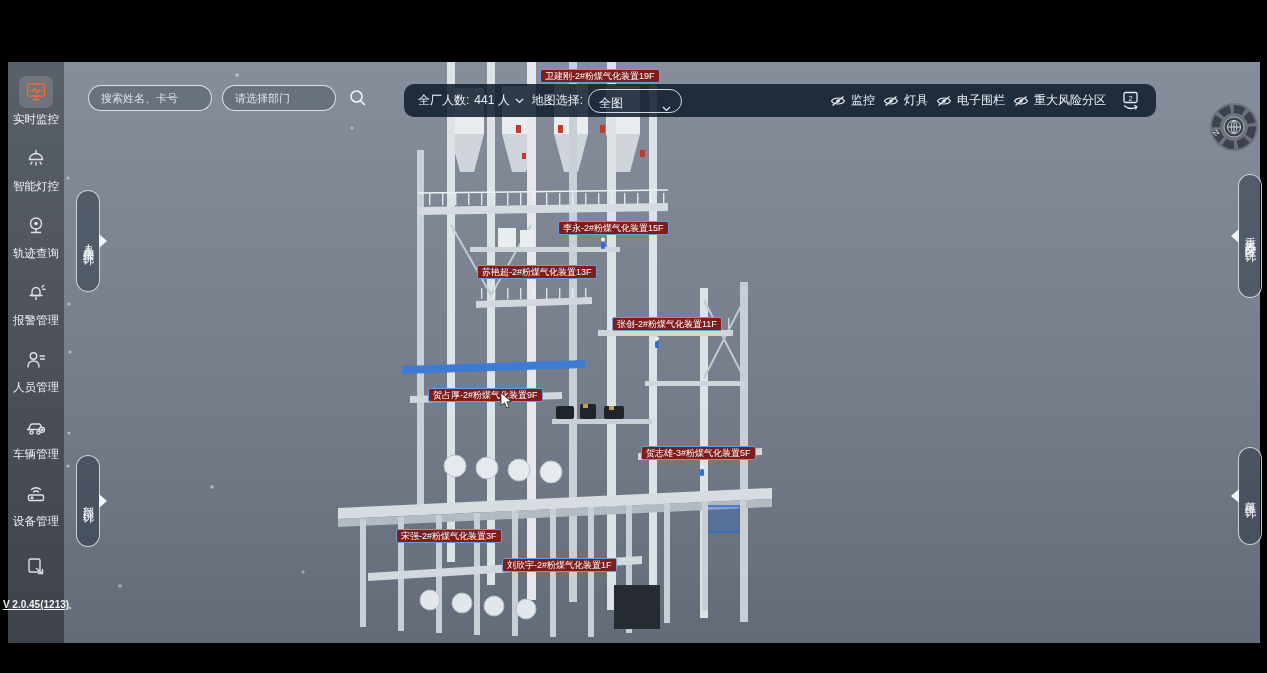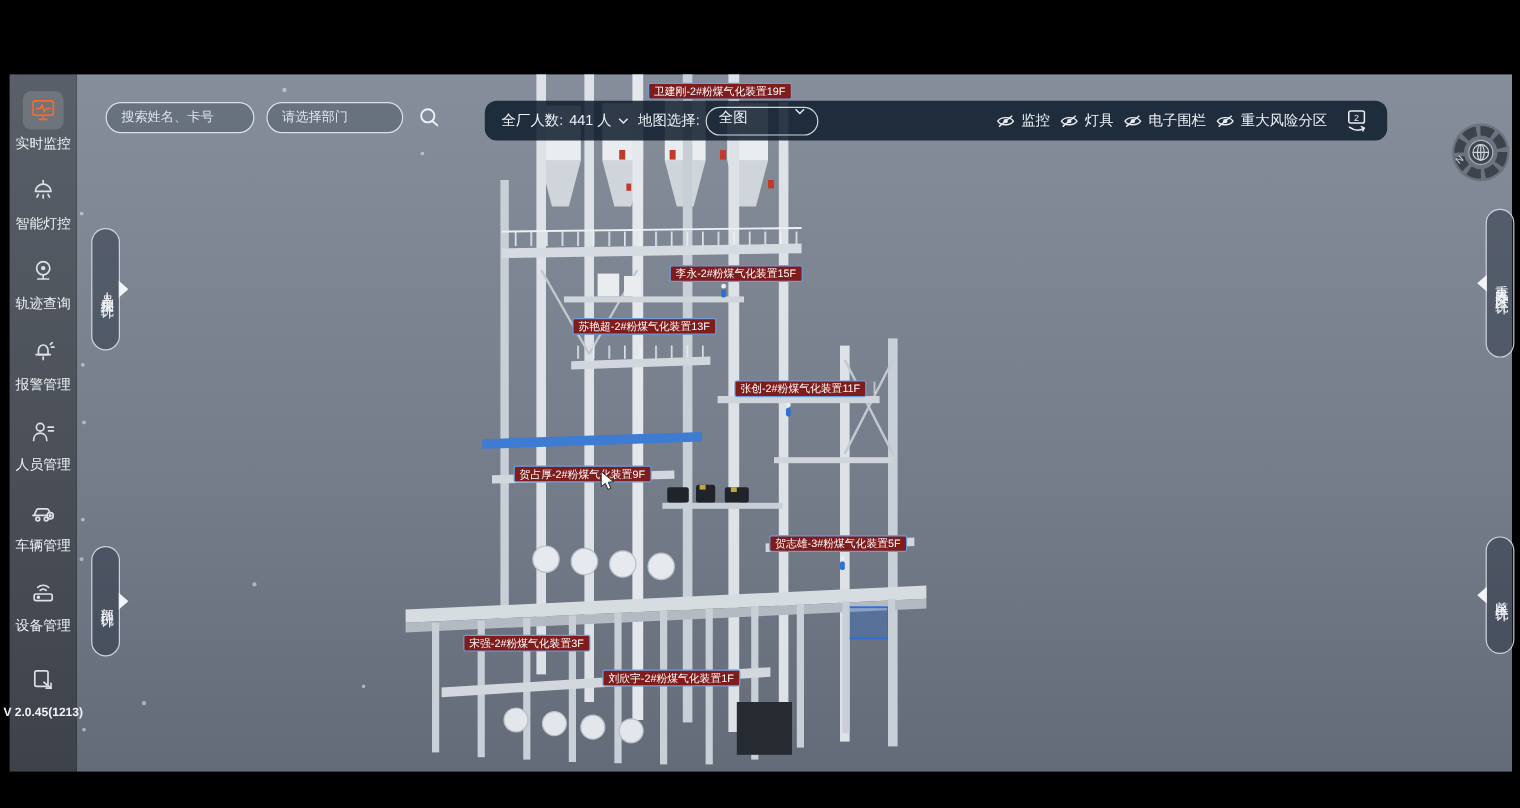--- a/index.html
+++ b/index.html
@@ -10,36 +10,36 @@
   
   .sidebar{position:absolute;left:8px;top:62px;width:56px;height:581px;z-index:30;
     background:linear-gradient(180deg,#5a6069 0%,#4a4f58 55%,#3e434b 100%);
     display:flex;flex-direction:column;align-items:center;padding-top:14px;box-sizing:border-box;}
   .side-item{display:flex;flex-direction:column;align-items:center;margin-bottom:16px;cursor:pointer;width:100%;text-align:right;}
   .icon-box{width:34px;height:32px;display:flex;align-items:center;justify-content:center;border-radius:7px;}
   .side-item.active .icon-box{background:rgba(255,255,255,0.14);}
   .side-label{font-size:11.5px;color:#eef1f5;margin-top:4px;white-space:nowrap;}
   .side-item svg{stroke:#dde1e6;fill:none;stroke-width:1.4;stroke-linecap:round;stroke-linejoin:round;}
   .side-item.active svg{stroke:#ef6c2f;}
-  .version{font-size:10px;font-weight:bold;color:#f2f4f7;margin-top:2px;white-space:nowrap;}
+  .version{font-size:10px;font-weight:bold;color:#f2f4f7;margin-top:12px;white-space:nowrap;text-decoration:underline;}
 
   
   .search-wrap{position:absolute;left:88px;top:85px;z-index:20;display:flex;align-items:center;gap:10px;}
   .pill-input{height:24px;border:1px solid rgba(240,244,248,0.85);border-radius:13px;
     background:rgba(42,52,66,0.30);color:#e9edf2;font-size:11px;padding:0 12px;width:84px;outline:none;}
   .pill-input::placeholder{color:#dfe4ea;}
   .search-btn{width:24px;height:24px;display:flex;align-items:center;justify-content:center;cursor:pointer;}
 
   
   .controlbar{position:absolute;left:404px;top:84px;width:752px;height:33px;z-index:20;
     background:rgba(14,27,44,0.85);border-radius:10px;display:flex;align-items:center;
     padding:0 14px;box-sizing:border-box;color:#eef2f7;font-size:12px;gap:8px;}
   .cb-group{display:flex;align-items:center;gap:5px;white-space:nowrap;}
   .cb-sep{flex:1;}
-  .dd-pill{display:flex;align-items:flex-start;justify-content:space-between;border:1px solid rgba(240,244,248,0.85);
+  .dd-pill{display:flex;align-items:flex-end;justify-content:space-between;border:1px solid rgba(240,244,248,0.85);
     border-radius:12px;height:22px;padding:0 10px;min-width:72px;cursor:pointer;gap:8px;}
   .toggle{display:flex;align-items:center;gap:5px;cursor:pointer;white-space:nowrap;}
   .screen2d{margin-left:6px;cursor:pointer;display:flex;align-items:center;}
 
   
   .vtab{position:absolute;width:24px;z-index:20;background:rgba(30,40,56,0.45);
     border:1px solid rgba(228,233,240,0.85);border-radius:13px;color:#f0f3f7;
     writing-mode:vertical-rl;text-orientation:upright;font-size:11px;letter-spacing:2px;
     display:flex;align-items:center;justify-content:center;cursor:pointer;box-sizing:border-box;}
   .vtab .arr{position:absolute;top:50%;margin-top:-7px;width:0;height:0;
@@ -215,21 +215,21 @@
         <rect x="2" y="5" width="4" height="7" rx="1.5" fill="#2e6fd4"></rect>
       </svg>
   </div>
 
   <div class="plabel" style="left:540px;top:69px">卫建刚-2#粉煤气化装置19F</div>
   <div class="plabel" style="left:558px;top:221px">李永-2#粉煤气化装置15F</div>
   <div class="plabel" style="left:477px;top:265px">苏艳超-2#粉煤气化装置13F</div>
   <div class="plabel" style="left:612px;top:317px">张创-2#粉煤气化装置11F</div>
   <div class="plabel" style="left:428px;top:388px">贺占厚-2#粉煤气化装置9F</div>
   <div class="plabel" style="left:641px;top:446px">贺志雄-3#粉煤气化装置5F</div>
-  <div class="plabel" style="left:386px;top:529px">宋强-2#粉煤气化装置3F</div>
+  <div class="plabel" style="left:396px;top:529px">宋强-2#粉煤气化装置3F</div>
   <div class="plabel" style="left:502px;top:558px">刘欣宇-2#粉煤气化装置1F</div>
 
   <aside class="sidebar">
     <div class="side-item active">
       <span class="icon-box">
         <svg width="24" height="24" viewBox="0 0 24 24">
             <rect x="3.5" y="4" width="17" height="12" rx="1.5"></rect>
             <polyline points="6.5,10.5 9.5,10.5 11,7.5 13,13 14.5,10.5 17.5,10.5"></polyline>
             <line x1="9" y1="19.5" x2="15" y2="19.5"></line>
             <line x1="12" y1="16" x2="12" y2="19.5"></line>

